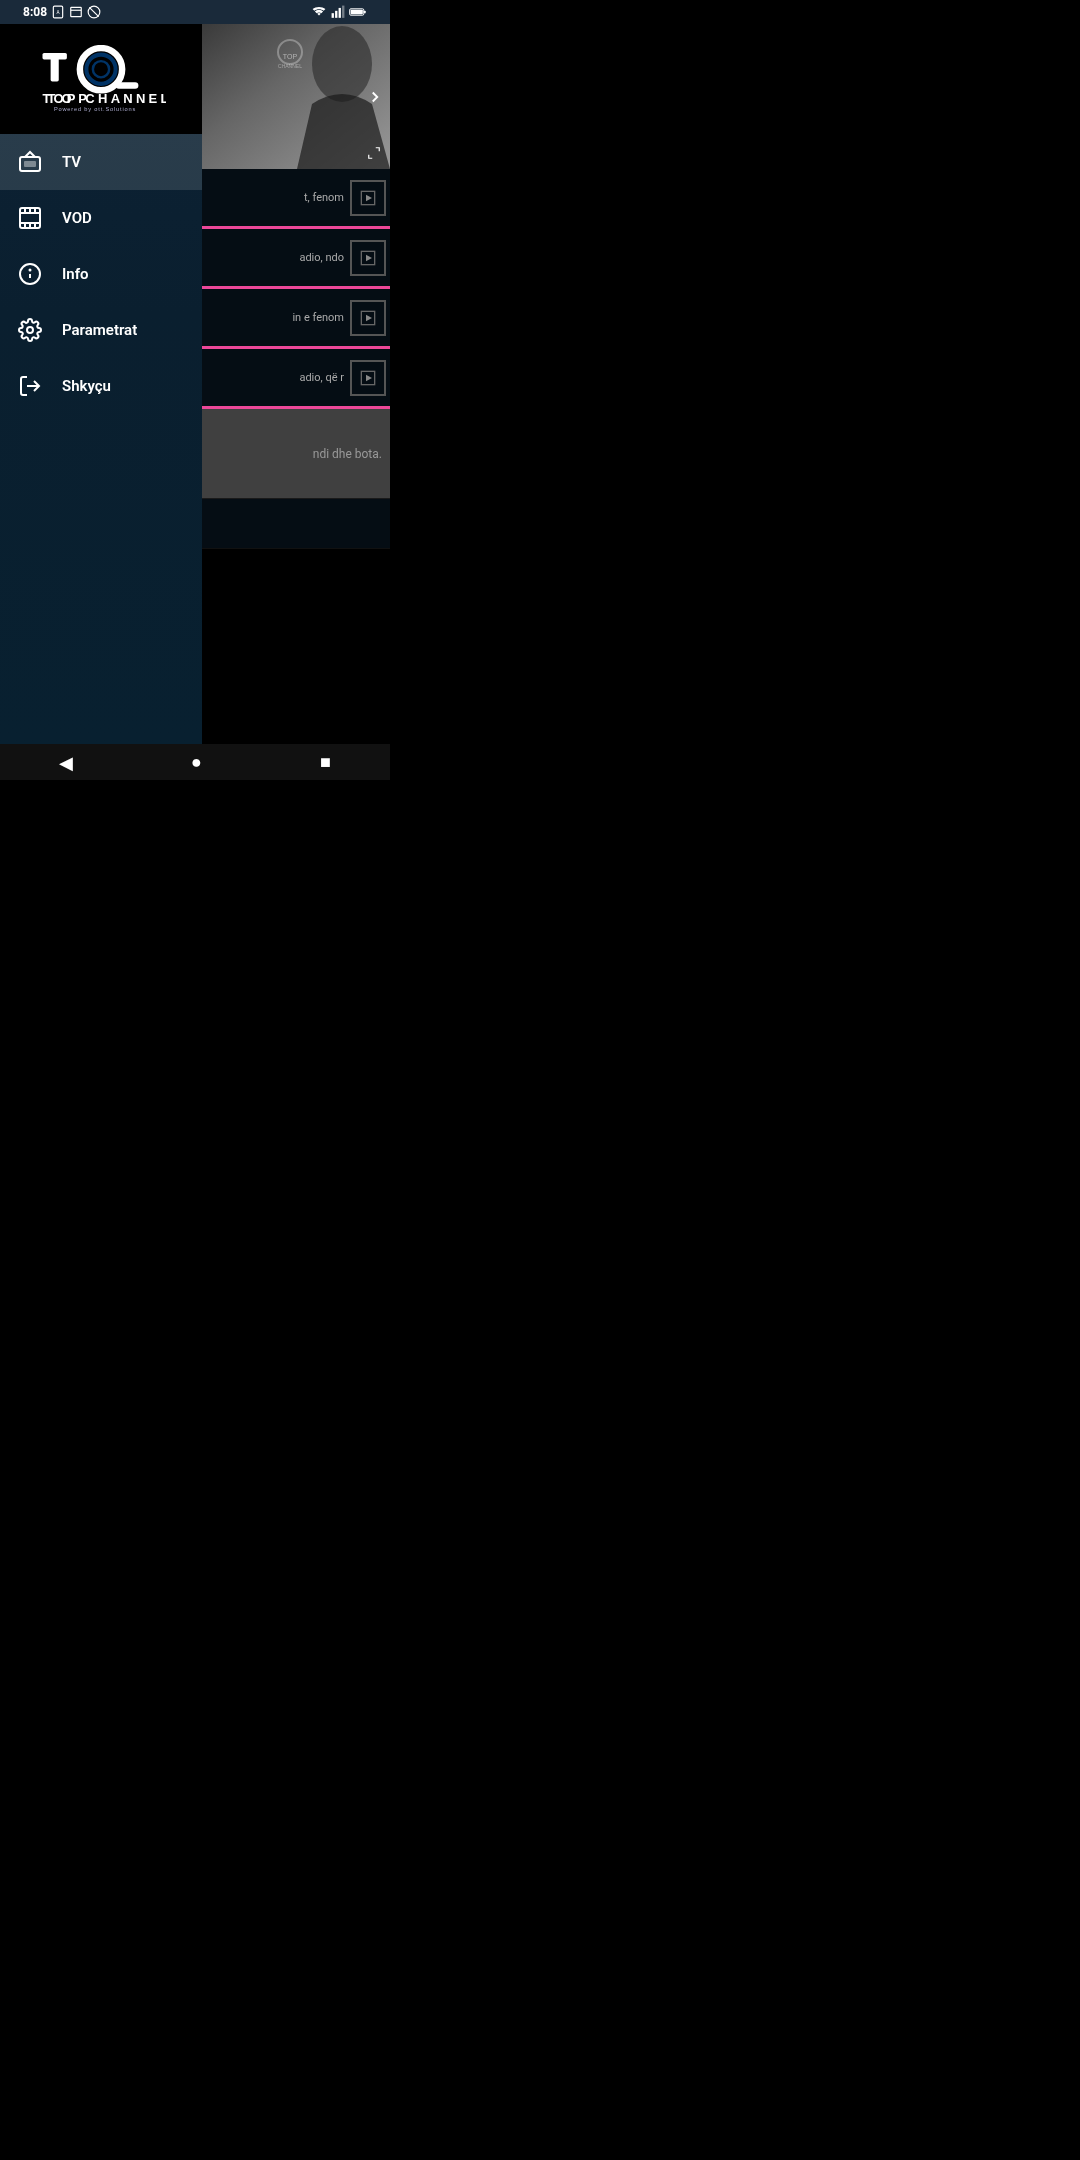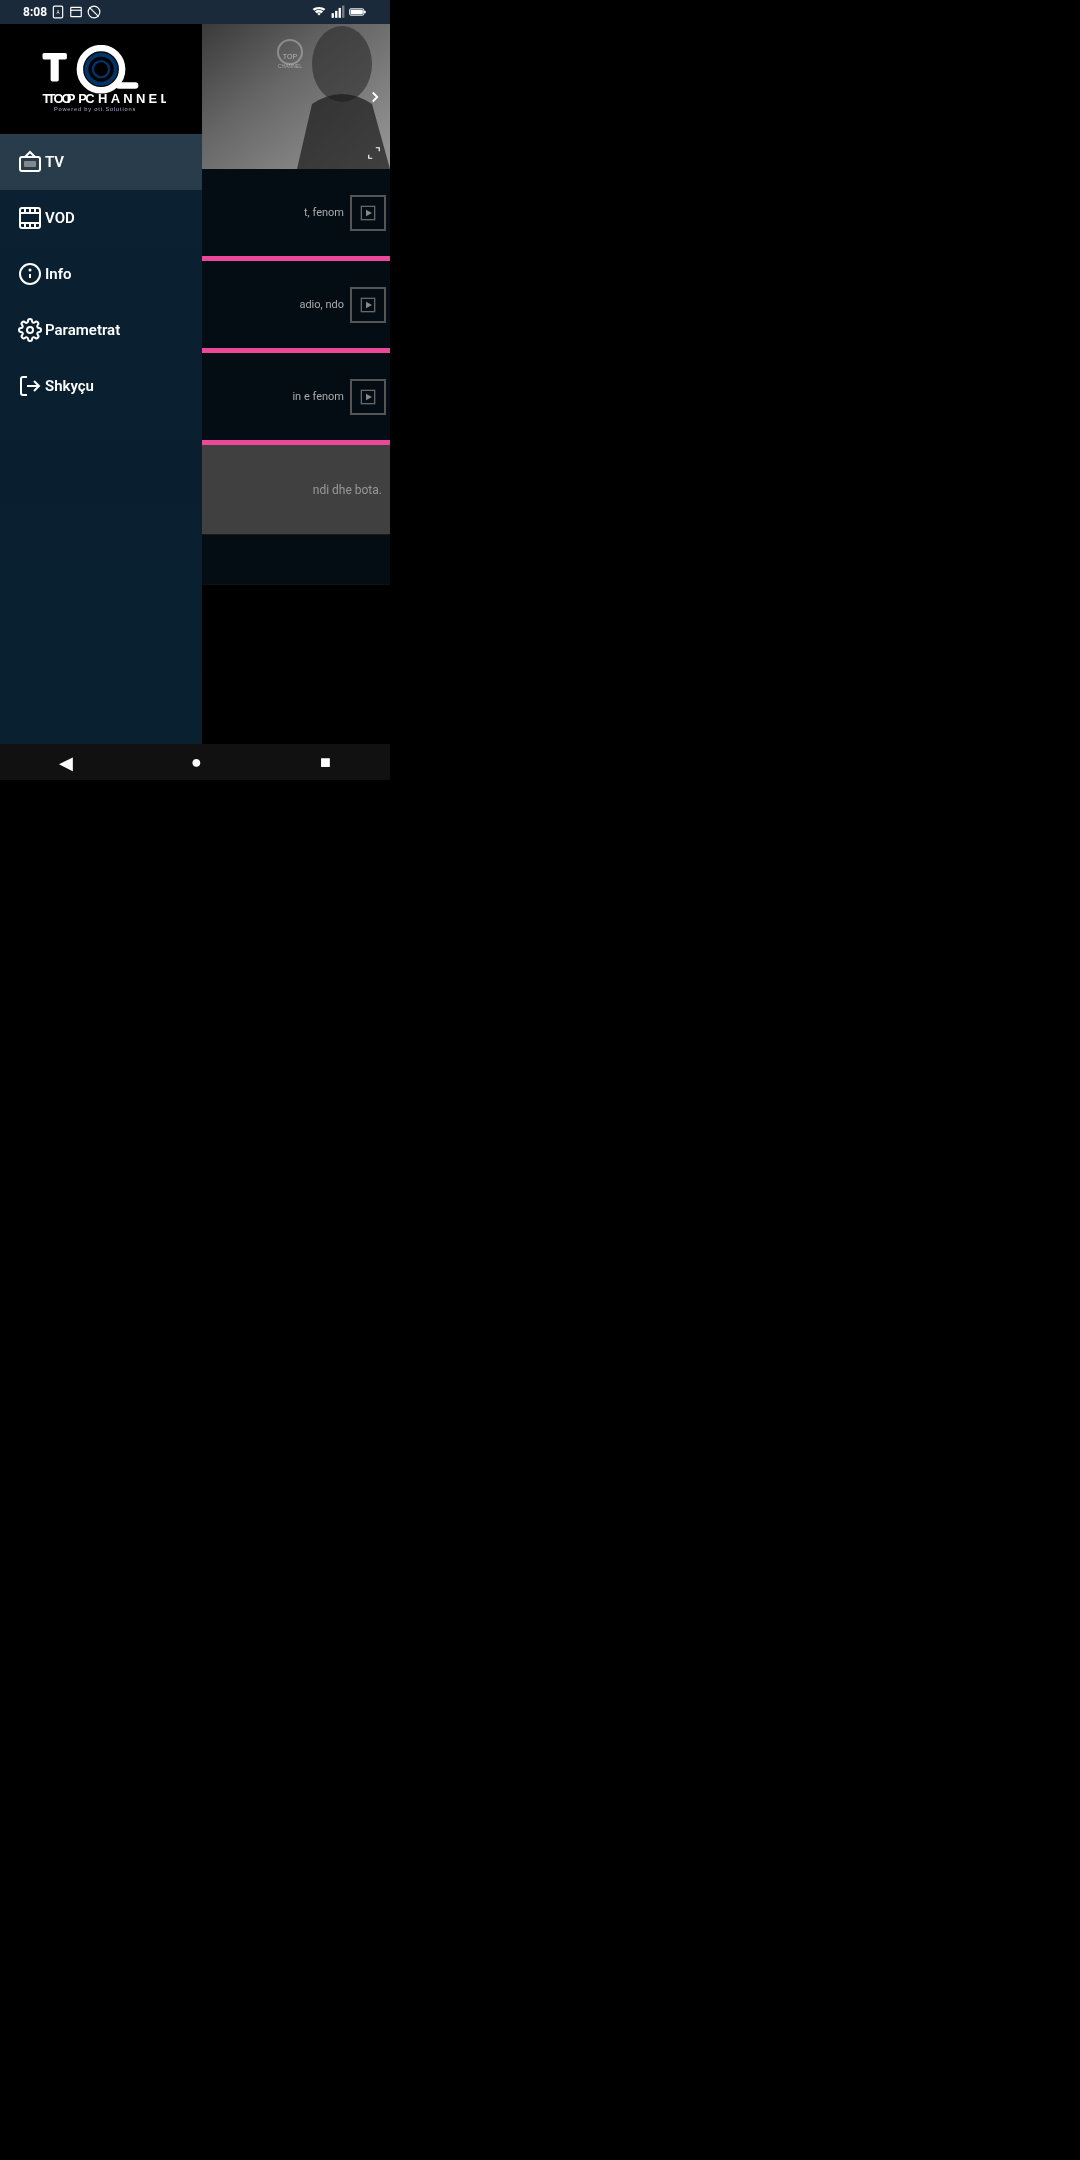--- a/index.html
+++ b/index.html
@@ -66,21 +66,21 @@
       display: flex;
       flex-direction: column;
     }
 
     .nav-item {
       display: flex;
       align-items: center;
       padding: 16px 18px;
       cursor: pointer;
       color: white;
-      gap: 3px;
+      gap: 20px;
       font-size: 15px;
       font-weight: 600;
     }
     .nav-item.active {
       background: rgba(255,255,255,0.12);
     }
 
     .nav-icon {
       width: 24px;
       height: 24px;
@@ -139,23 +139,23 @@
     
     .content-list {
       flex: 1;
       overflow: hidden;
     }
 
     .content-item {
       display: flex;
       align-items: center;
       justify-content: flex-end;
-      border-bottom: 5px solid #ec4899;
+      border-bottom: 3px solid #ec4899;
       padding: 0 4px;
-      height: 92px;
+      height: 60px;
       background: #050d14;
       position: relative;
     }
 
     .content-item-text {
       color: #aaa;
       font-size: 11px;
       text-align: right;
       padding-right: 6px;
       flex: 1;
@@ -398,20 +398,29 @@
       <div class="content-item">
         <span class="content-item-text">in e fenom</span>
         <div class="play-btn">
           <svg width="16" height="16" viewBox="0 0 24 24">
             <rect x="2" y="2" width="20" height="20" fill="none" stroke="#666" stroke-width="2"></rect>
             <polygon points="9,7 18,12 9,17" fill="#888"></polygon>
           </svg>
         </div>
       </div>
 
+      <div class="content-item">
+        <span class="content-item-text">adio, që r</span>
+        <div class="play-btn">
+          <svg width="16" height="16" viewBox="0 0 24 24">
+            <rect x="2" y="2" width="20" height="20" fill="none" stroke="#666" stroke-width="2"></rect>
+            <polygon points="9,7 18,12 9,17" fill="#888"></polygon>
+          </svg>
+        </div>
+      </div>
 
       <div class="content-item-tall" style="height:90px;">
         <span class="content-text-tall">ndi dhe bota.</span>
       </div>
 
       <div class="content-item" style="height:50px; background:#050d14; border-bottom:1px solid #111;">
       </div>
 
     </div>
 

